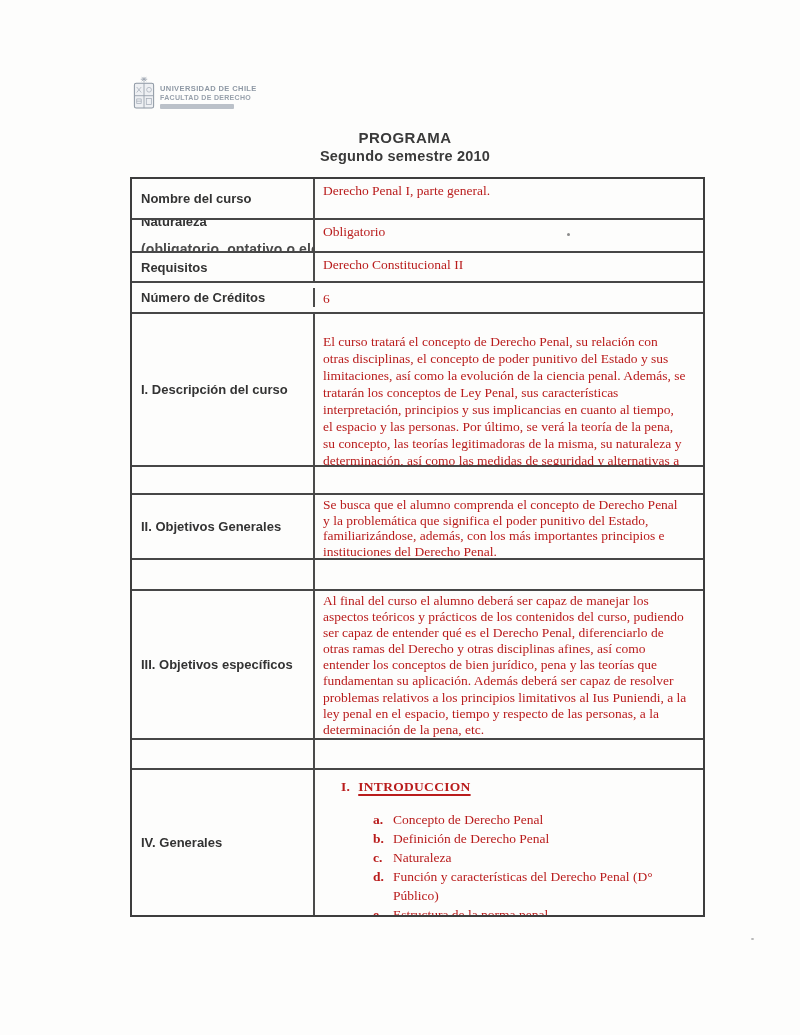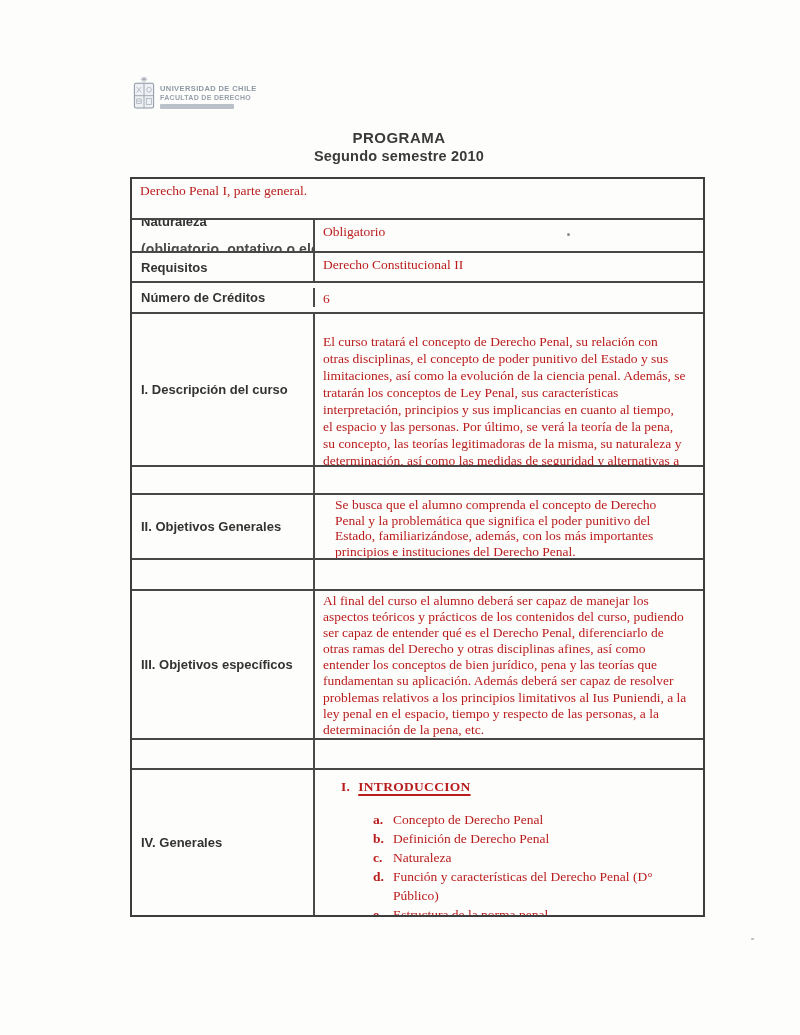--- a/index.html
+++ b/index.html
@@ -30,21 +30,21 @@
     font-size:7px; font-weight:bold; letter-spacing:.3px;
     color:#98a1ac; text-transform:uppercase; line-height:9px;
   }
   .logo-strip {
     margin-top:2px; width:74px; height:5px;
     background:#aab2bb; border-radius:1px; opacity:.8;
   }
 
   
   .title-block {
-    position:absolute; top:128px; left:3px; width:792px;
+    position:absolute; top:128px; left:9px; width:792px;
     text-align:center;
     font-family:"Liberation Sans", sans-serif;
     font-weight:bold; color:#3a3a3a;
   }
   .doc-title { font-size:15px; letter-spacing:.5px; line-height:19px; }
   .doc-subtitle { font-size:14.5px; letter-spacing:.2px; line-height:19px; }
 
   
   .syllabus {
     position:absolute; left:130px; top:177px; width:575px;
@@ -78,21 +78,21 @@
   .r4  { height:31px;align-items:center; }
   .r5  { height:153px; }
   .r6  { height:28px; }
   .r7  { height:65px; }
   .r8  { height:31px; }
   .r9  { height:149px; }
   .r10 { height:30px; }
   .r11 { height:147px; }
 
   .r5 .value-cell  { line-height:17px; padding-top:19px; }
-  .r7 .value-cell  { line-height:15.5px; padding-top:2px;margin-left:12px; }
+  .r7 .value-cell  { line-height:15.5px; padding-top:2px; }
   .r9 .value-cell  { line-height:16.1px; padding-top:2px; }
 
   
   .contents-cell { padding:8px 10px 0 26px; }
   .section-heading {
     font-weight:bold; font-size:13.5px; letter-spacing:.3px;
     display:flex; gap:8px;
   }
   .section-heading .sec-title {
     text-decoration:underline;
@@ -147,20 +147,21 @@
   </div>
 
   <div class="title-block">
     <div class="doc-title">PROGRAMA</div>
     <div class="doc-subtitle">Segundo semestre 2010</div>
   </div>
 
   <div class="syllabus">
 
     <div class="t-row r1">
+      <div class="label-cell">Nombre del curso</div>
       <div class="value-cell">Derecho Penal I, parte general.</div>
     </div>
 
     <div class="t-row r2">
       <div class="label-cell">
         <span>Naturaleza</span>
         <span class="sublabel">(obligatorio, optativo o electivo)</span>
       </div>
       <div class="value-cell">Obligatorio</div>
     </div>

